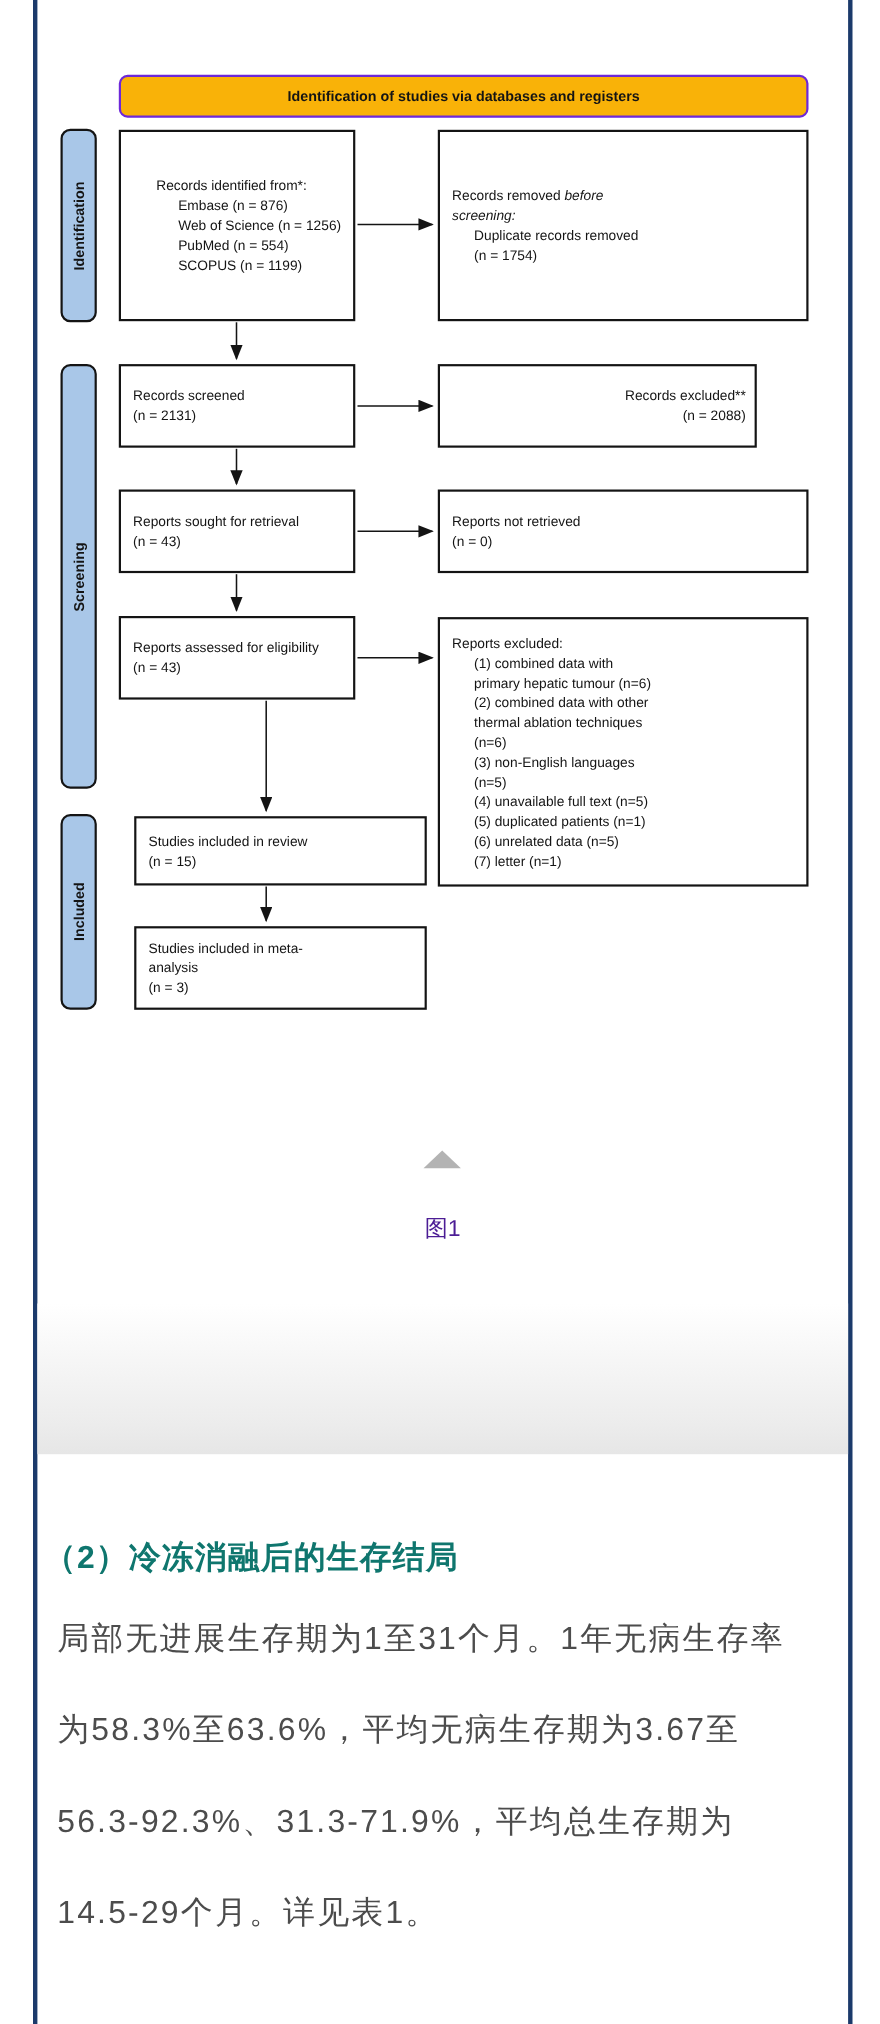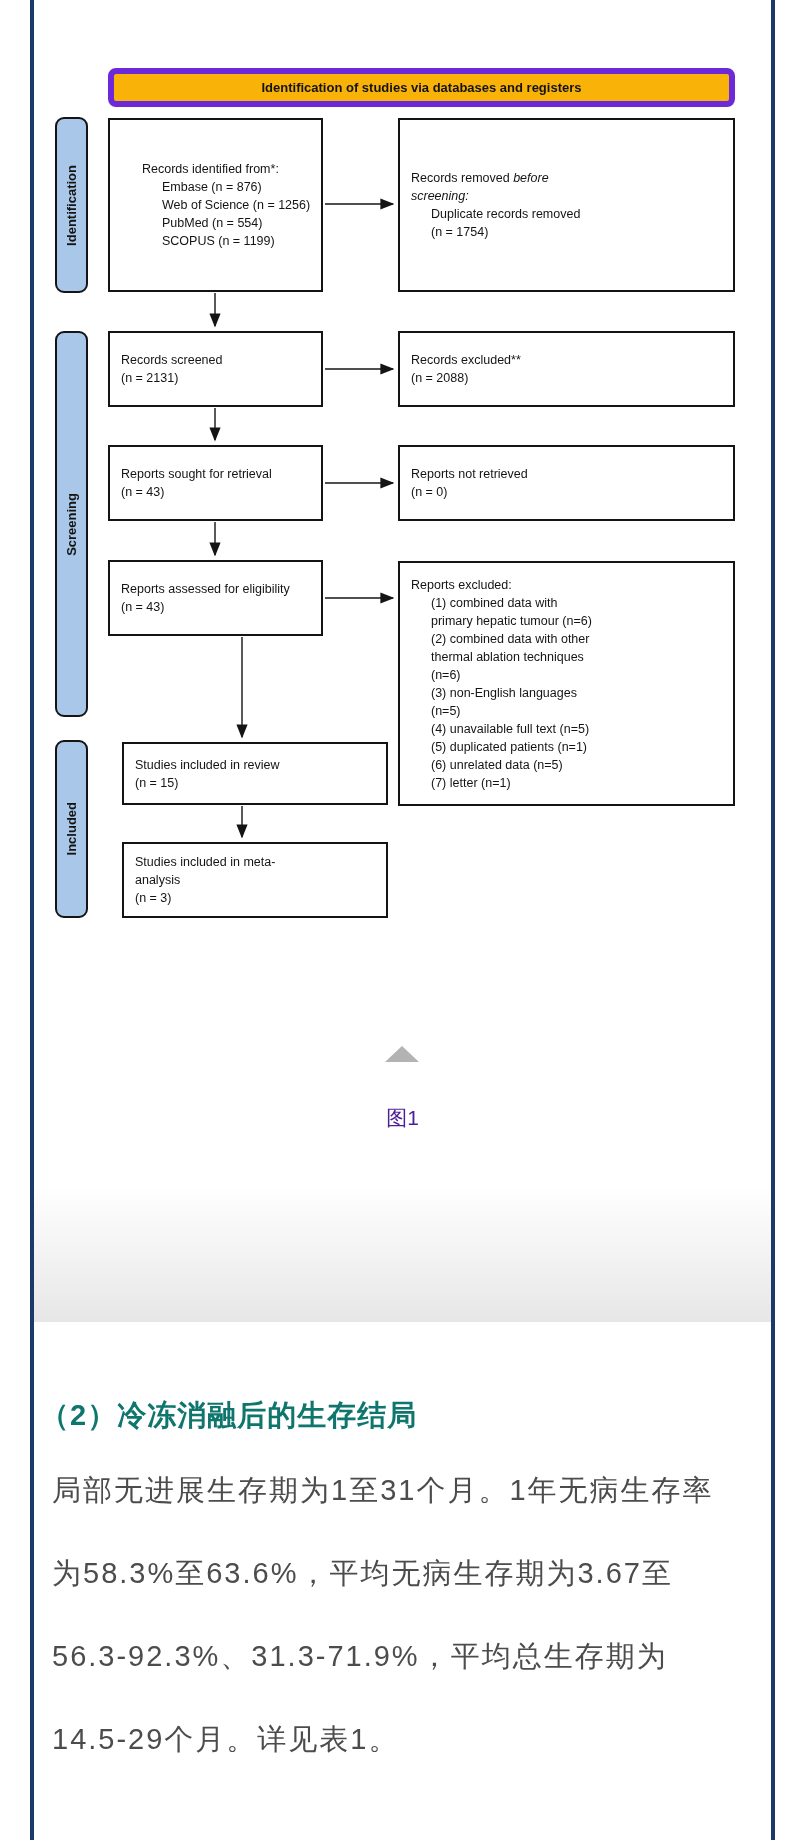--- a/index.html
+++ b/index.html
@@ -5,21 +5,21 @@
   html,body{margin:0;padding:0;background:#ffffff;}
   .screen{position:relative;width:800px;height:1840px;background:#ffffff;overflow:hidden;
           font-family:"Liberation Sans",sans-serif;color:#1a1a1a;}
   .edge{position:absolute;top:0;width:4px;height:1840px;background:#1b3a6b;}
   .edge-left{left:30px;}
   .edge-right{left:771px;}
 
   
   .diagram{position:absolute;left:0;top:0;width:800px;height:960px;}
   .banner{position:absolute;left:108px;top:68px;width:627px;height:39px;
-          background:#f9b208;border:6px solid #6d28d9;border-radius:8px;
+          background:#f9b208;border:2px solid #6d28d9;border-radius:8px;
           display:flex;align-items:center;justify-content:center;
           font-weight:bold;font-size:13px;color:#141414;box-sizing:border-box;}
   .stage{position:absolute;left:55px;width:33px;background:#a9c7e8;border:2px solid #141414;
          border-radius:9px;display:flex;align-items:center;justify-content:center;
          box-sizing:border-box;font-weight:bold;font-size:13px;color:#141414;}
   .stage span{writing-mode:vertical-rl;transform:rotate(180deg);white-space:nowrap;}
   .fbox{position:absolute;background:#ffffff;border:2px solid #141414;box-sizing:border-box;
         display:flex;flex-direction:column;justify-content:center;
         padding:6px 8px 6px 11px;font-size:12.5px;line-height:18px;color:#141414;}
   .fbox .indent{margin-left:20px;}
@@ -100,21 +100,21 @@
       <div>(n = 3)</div>
     </div>
 
     <div class="fbox" style="left:398px;top:118px;width:337px;height:174px;">
       <div><span>Records removed</span> <span class="it">before</span></div>
       <div class="it">screening:</div>
       <div class="indent">Duplicate records removed</div>
       <div class="indent">(n = 1754)</div>
     </div>
 
-    <div class="fbox" style="left:398px;top:331px;width:337px;height:76px;">
+    <div class="fbox" style="left:398px;top:331px;width:290px;height:76px;align-items:flex-end;">
       <div>Records excluded**</div>
       <div>(n = 2088)</div>
     </div>
 
     <div class="fbox" style="left:398px;top:445px;width:337px;height:76px;">
       <div>Reports not retrieved</div>
       <div>(n = 0)</div>
     </div>
 
     <div class="fbox" style="left:398px;top:561px;width:337px;height:245px;">

